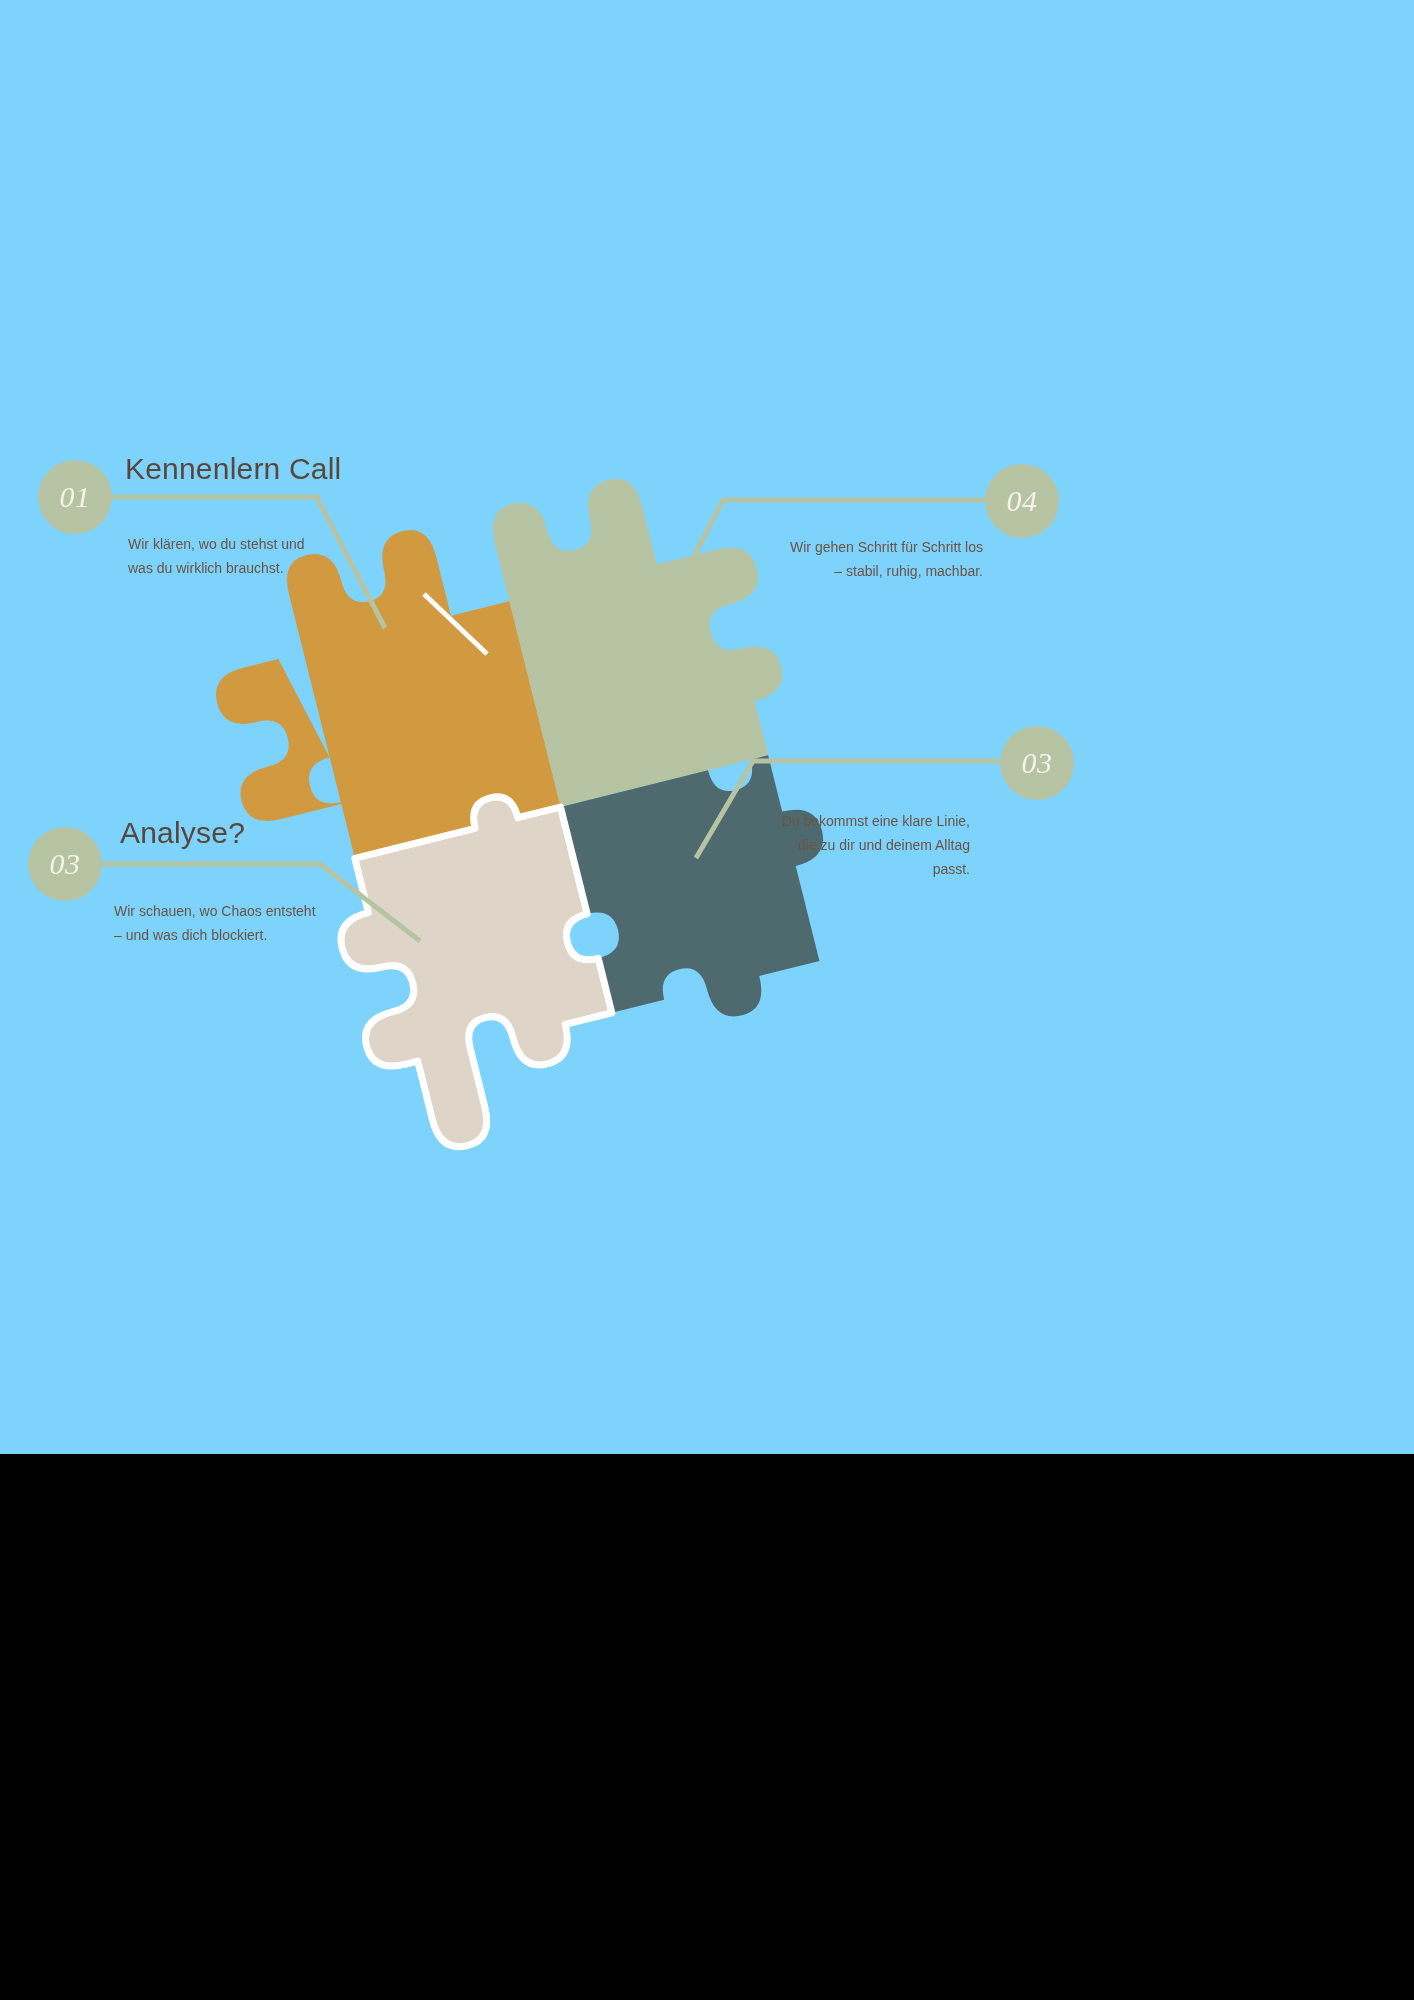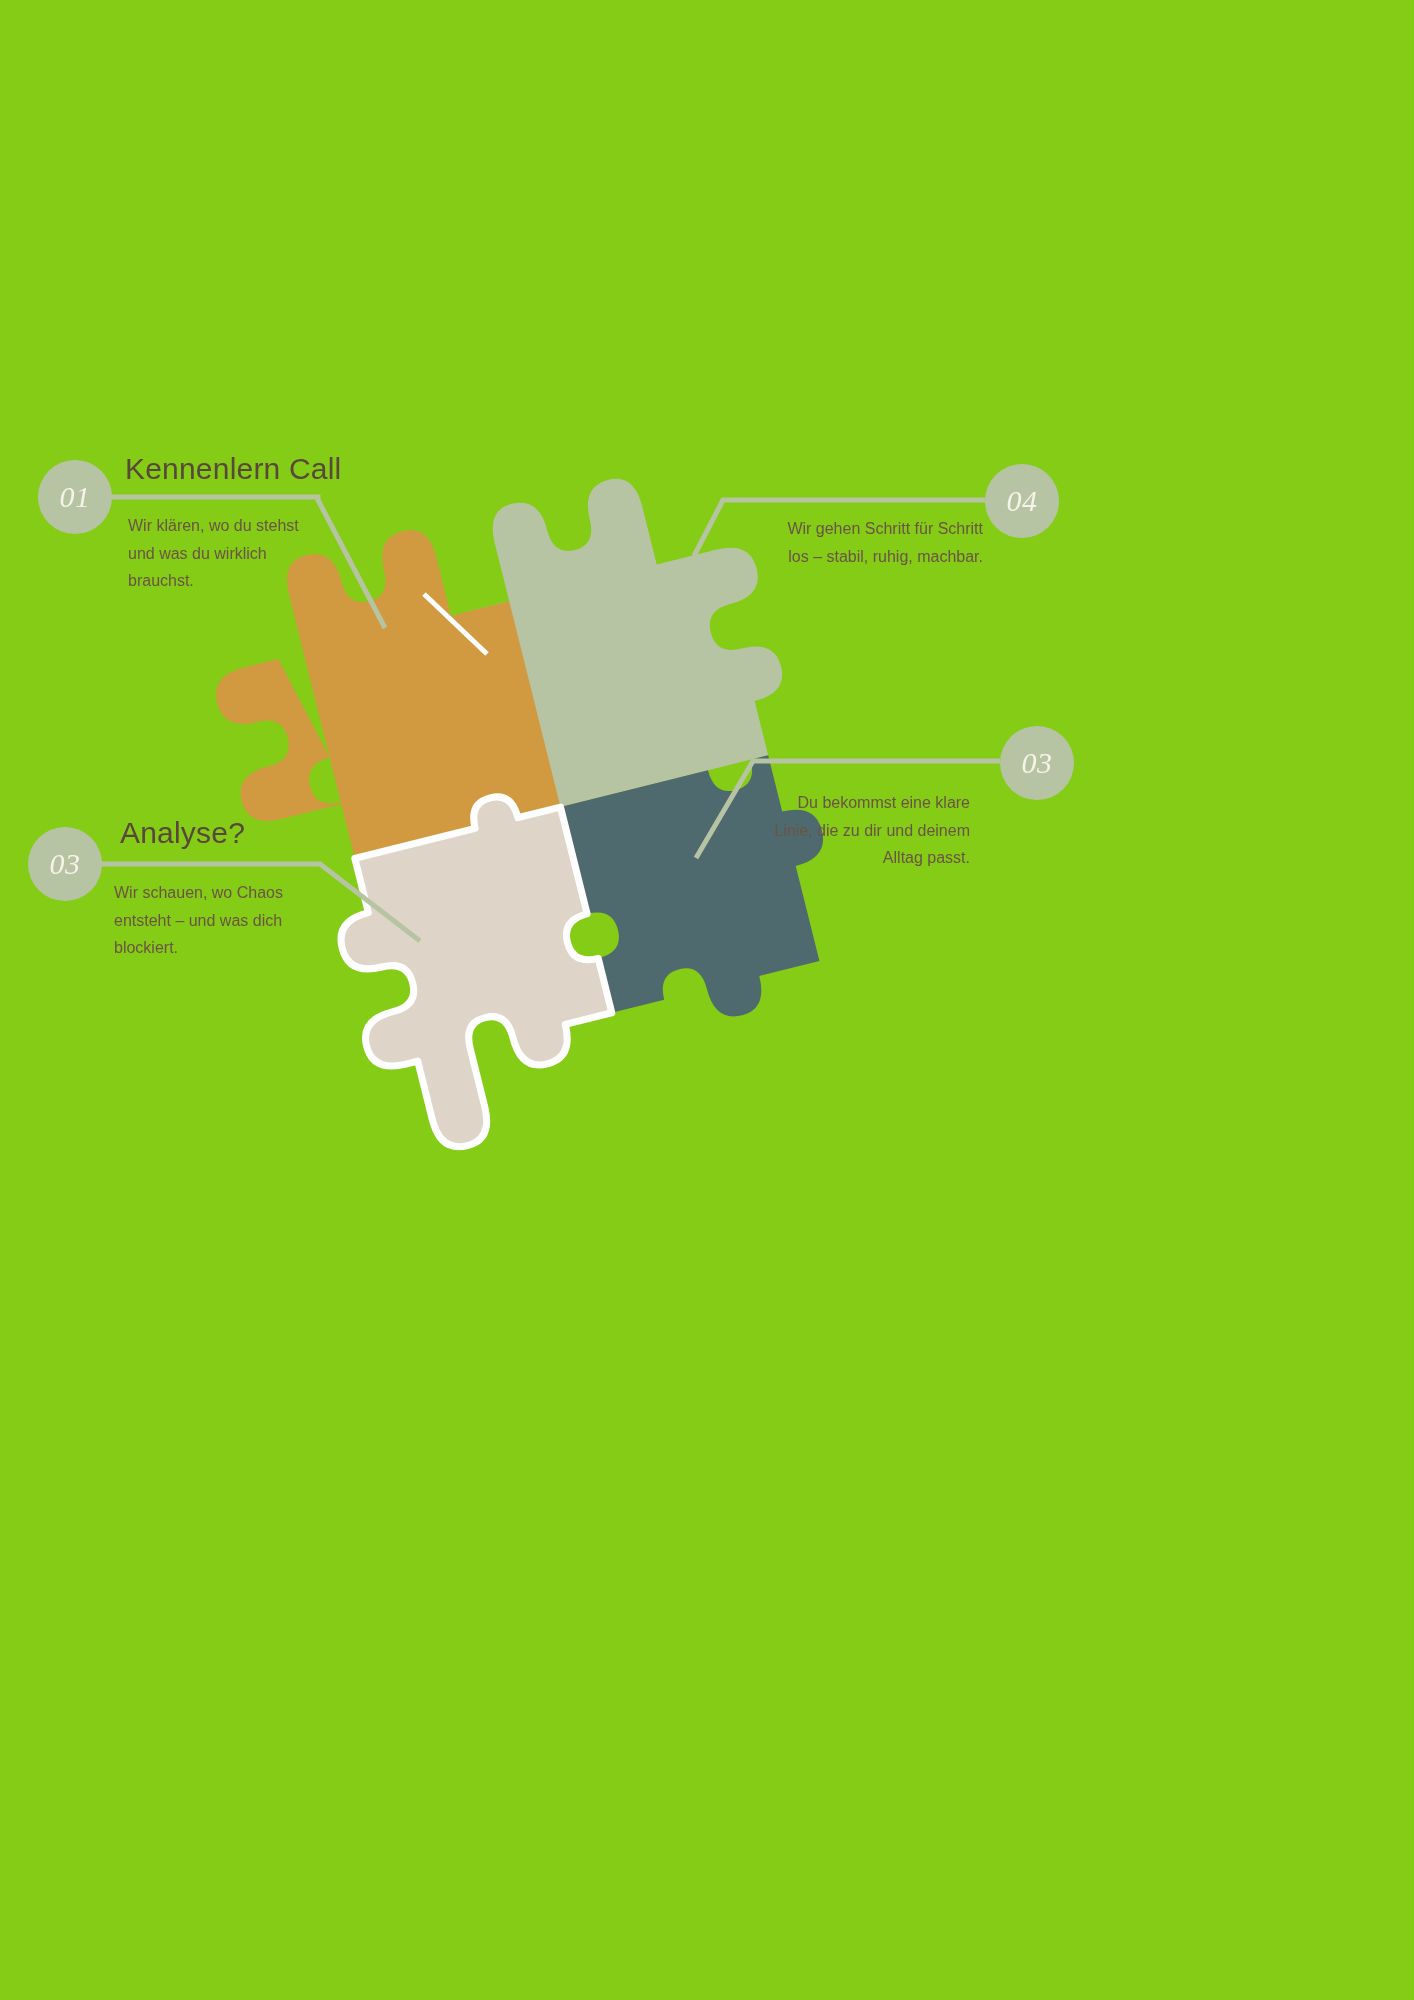--- a/index.html
+++ b/index.html
@@ -2,21 +2,21 @@
 <html><head>
 <meta charset="utf-8">
 <style>
   * { box-sizing: border-box; margin: 0; padding: 0; }
   html, body {
     width: 1414px; height: 2000px;
     background: #000000;
     font-family: "Liberation Sans", sans-serif;
     overflow: hidden;
   }
-  #stage { position: relative; width: 1414px; height: 2000px; background: #84cc16; }
+  #stage { position: relative; width: 1414px; height: 1454px; background: #7dd3fc; }
 
   
   #puzzle { position: absolute; left: 0; top: 0; width: 1414px; height: 2000px; }
 
   
   .step { position: absolute; }
 
   .badge {
     position: absolute;
     width: 74px; height: 74px;
@@ -38,24 +38,25 @@
     font-family: "Liberation Sans", sans-serif;
     font-size: 30px;
     color: #59473c;
     white-space: nowrap;
     letter-spacing: 0.2px;
   }
 
   .body {
     position: absolute;
     font-family: "Liberation Sans", sans-serif;
-    font-size: 16px;
+    font-size: 14px;
     line-height: 1.72;
     color: #6b5446;
     width: 200px;
+    margin-top: 20px;
   }
   .body.left  { text-align: left; }
   .body.right { text-align: right; }
 
   
   #leaders { position: absolute; left:0; top:0; width:1414px; height:2000px; pointer-events:none; }
 </style>
 </head>
 <body>
 

